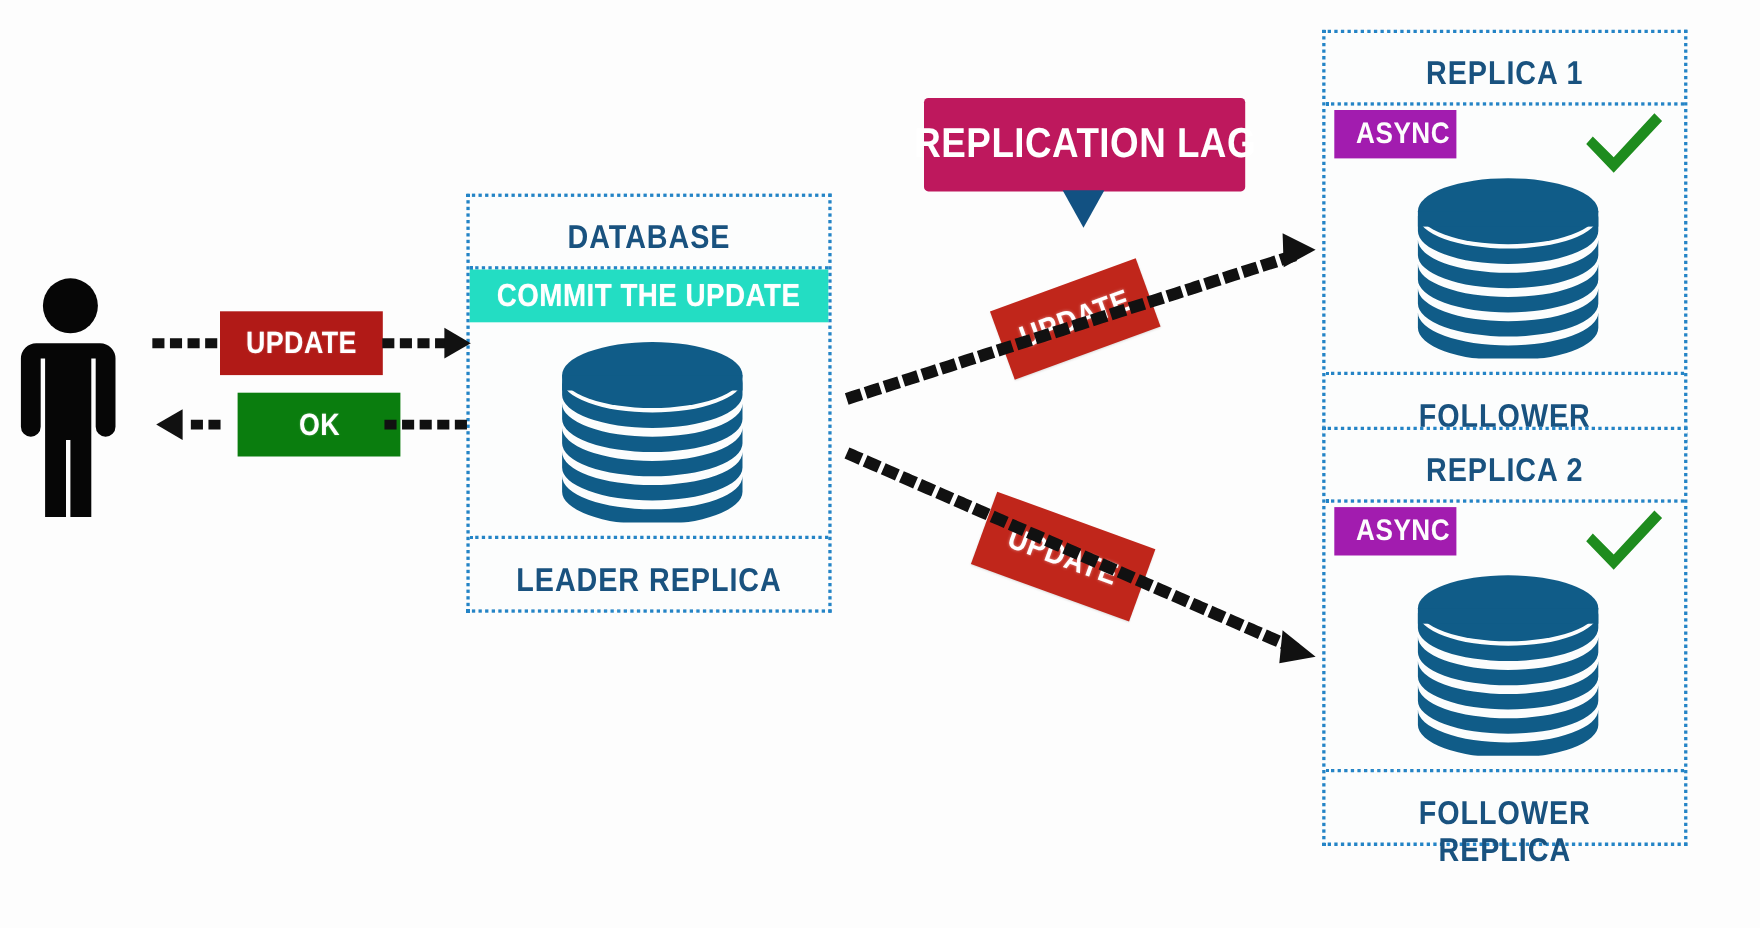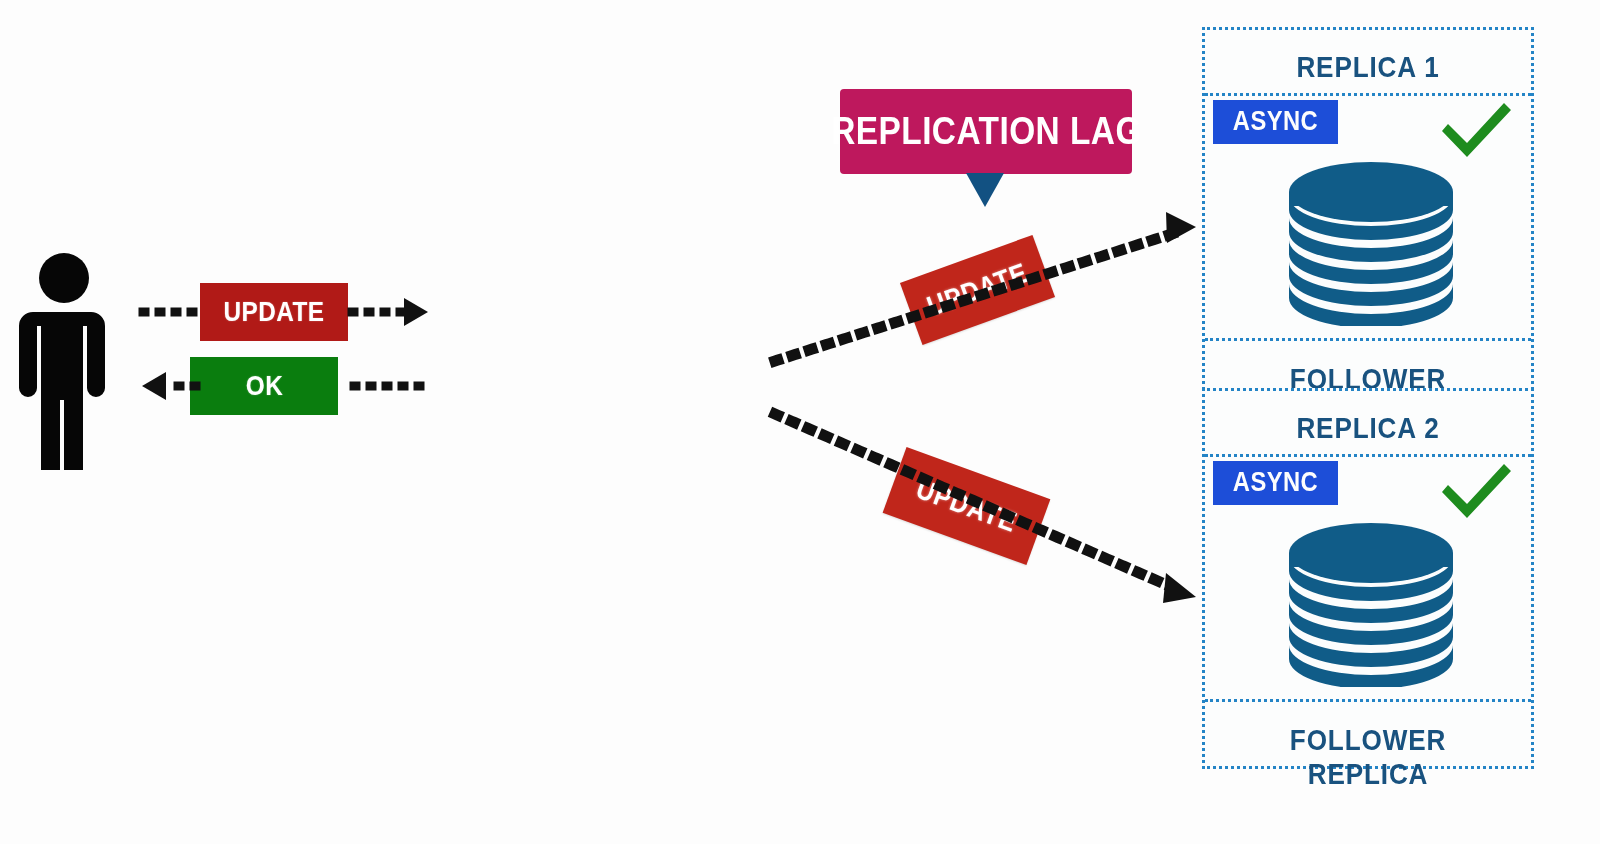--- a/index.html
+++ b/index.html
@@ -79,26 +79,26 @@
   #replica2-panel { left: 1202px; top: 388px; width: 332px; height: 381px; }
   .rep-title { top: 20px; }
   .rep-div-1 { top: 63px; }
   .rep-div-2 { top: 308px; }
   .rep-foot { top: 332px; }
 
   .async-badge {
     position: absolute;
     left: 8px;
     top: 70px;
-    background: #1d4ed8;
+    background: #a21caf;
     color: #fdfdfd;
     font-weight: bold;
     font-size: 27px;
     letter-spacing: 0.5px;
-    padding: 8px 14px 9px 14px;
+    padding: 8px 0 9px 14px;
     line-height: 1;
   }
   .async-badge span { display: inline-block; transform: scaleX(0.88); }
 
   .check-icon {
     position: absolute;
     right: 16px;
     top: 70px;
     width: 78px;
     height: 62px;
@@ -115,21 +115,21 @@
     font-size: 28px;
     letter-spacing: 0.5px;
     display: flex;
     align-items: center;
     justify-content: center;
     line-height: 1;
   }
   .flat-badge span { display: inline-block; transform: scaleX(0.87); text-shadow: 0 0 2px rgba(255,255,255,0.35); }
 
   #badge-update { left: 200px; top: 283px; width: 148px; height: 58px; background: #b11a17; }
-  #badge-ok     { left: 190px; top: 357px; width: 148px; height: 58px; background: #0a7d0e; }
+  #badge-ok     { left: 216px; top: 357px; width: 148px; height: 58px; background: #0a7d0e; }
 
   
   .tag-update {
     position: absolute;
     background: #c0261b;
     color: #ffffff;
     font-weight: bold;
     font-size: 28px;
     letter-spacing: 1px;
     display: flex;
@@ -191,63 +191,58 @@
     <path d="M19 60 h54 a14 14 0 0 1 14 14 v62 a9 9 0 0 1 -18 0 v-62 h-4 v144 a9.5 9.5 0 0 1 -19 0 v-70 h-4 v70 a9.5 9.5 0 0 1 -19 0 v-144 h-4 v62 a9 9 0 0 1 -18 0 v-62 a14 14 0 0 1 14 -14 z" fill="#060606"></path>
   </svg>
 
   <div class="flat-badge" id="badge-update">
     <span>UPDATE</span>
   </div>
   <div class="flat-badge" id="badge-ok">
     <span>OK</span>
   </div>
 
-
-  <div id="lag-callout">
-    <div class="t">REPLICATION LAG</div>
-  </div>
-  <div id="lag-tail"></div>
-
-  <div class="tag-update" id="tag-update-1">
-    <span>UPDATE</span>
-  </div>
-  <div class="tag-update" id="tag-update-2">
-    <span>UPDATE</span>
-  </div>
-
-  <div class="panel" id="replica1-panel">
-    <div class="panel-title rep-title">REPLICA 1</div>
-    <div class="divider rep-div-1"></div>
-
-    <div class="async-badge">
-      <span>ASYNC</span>
+  <div class="panel" id="leader-panel">
+    <div class="panel-title" id="leader-title">DATABASE</div>
+    <div class="divider" id="leader-div-1"></div>
+
+    <div id="commit-band">
+      <div class="t">COMMIT THE UPDATE</div>
     </div>
-
-    <svg class="check-icon" viewBox="0 0 78 62">
-      <path d="M5 31 L11 24 L30 43 L67 3 L74 10 L30 57 Z" fill="#1e8c1e"></path>
-    </svg>
 
     <svg class="db-cyl" style="left:80px; top:130px;" width="172" height="166" viewBox="0 0 172 166">
       <g fill="#105c88">
         <path d="M4 124 a82 30 0 0 0 164 0 v14 a82 30 0 0 1 -164 0 z"></path>
         <path d="M4 102 a82 30 0 0 0 164 0 v14 a82 30 0 0 1 -164 0 z"></path>
         <path d="M4 80 a82 30 0 0 0 164 0 v14 a82 30 0 0 1 -164 0 z"></path>
         <path d="M4 58 a82 30 0 0 0 164 0 v14 a82 30 0 0 1 -164 0 z"></path>
         <path d="M4 36 a82 30 0 0 0 164 0 v14 a82 30 0 0 1 -164 0 z"></path>
         <ellipse cx="86" cy="32" rx="82" ry="30"></ellipse>
         <rect x="4" y="32" width="164" height="14"></rect>
       </g>
     </svg>
 
-    <div class="divider rep-div-2"></div>
-    <div class="panel-title rep-foot">FOLLOWER REPLICA</div>
-  </div>
-
-  <div class="panel" id="replica2-panel">
-    <div class="panel-title rep-title">REPLICA 2</div>
+    <div class="divider" id="leader-div-2"></div>
+    <div class="panel-title" id="leader-foot">LEADER REPLICA</div>
+  </div>
+
+  <div id="lag-callout">
+    <div class="t">REPLICATION LAG</div>
+  </div>
+  <div id="lag-tail"></div>
+
+  <div class="tag-update" id="tag-update-1">
+    <span>UPDATE</span>
+  </div>
+  <div class="tag-update" id="tag-update-2">
+    <span>UPDATE</span>
+  </div>
+
+  <div class="panel" id="replica1-panel">
+    <div class="panel-title rep-title">REPLICA 1</div>
     <div class="divider rep-div-1"></div>
 
     <div class="async-badge">
       <span>ASYNC</span>
     </div>
 
     <svg class="check-icon" viewBox="0 0 78 62">
       <path d="M5 31 L11 24 L30 43 L67 3 L74 10 L30 57 Z" fill="#1e8c1e"></path>
     </svg>
 
@@ -260,20 +255,48 @@
         <path d="M4 36 a82 30 0 0 0 164 0 v14 a82 30 0 0 1 -164 0 z"></path>
         <ellipse cx="86" cy="32" rx="82" ry="30"></ellipse>
         <rect x="4" y="32" width="164" height="14"></rect>
       </g>
     </svg>
 
     <div class="divider rep-div-2"></div>
     <div class="panel-title rep-foot">FOLLOWER REPLICA</div>
   </div>
 
+  <div class="panel" id="replica2-panel">
+    <div class="panel-title rep-title">REPLICA 2</div>
+    <div class="divider rep-div-1"></div>
+
+    <div class="async-badge">
+      <span>ASYNC</span>
+    </div>
+
+    <svg class="check-icon" viewBox="0 0 78 62">
+      <path d="M5 31 L11 24 L30 43 L67 3 L74 10 L30 57 Z" fill="#1e8c1e"></path>
+    </svg>
+
+    <svg class="db-cyl" style="left:80px; top:130px;" width="172" height="166" viewBox="0 0 172 166">
+      <g fill="#105c88">
+        <path d="M4 124 a82 30 0 0 0 164 0 v14 a82 30 0 0 1 -164 0 z"></path>
+        <path d="M4 102 a82 30 0 0 0 164 0 v14 a82 30 0 0 1 -164 0 z"></path>
+        <path d="M4 80 a82 30 0 0 0 164 0 v14 a82 30 0 0 1 -164 0 z"></path>
+        <path d="M4 58 a82 30 0 0 0 164 0 v14 a82 30 0 0 1 -164 0 z"></path>
+        <path d="M4 36 a82 30 0 0 0 164 0 v14 a82 30 0 0 1 -164 0 z"></path>
+        <ellipse cx="86" cy="32" rx="82" ry="30"></ellipse>
+        <rect x="4" y="32" width="164" height="14"></rect>
+      </g>
+    </svg>
+
+    <div class="divider rep-div-2"></div>
+    <div class="panel-title rep-foot">FOLLOWER REPLICA</div>
+  </div>
+
   <svg id="arrows" viewBox="0 0 1600 844">
 
     <line x1="143" y1="312" x2="196" y2="312" stroke="#111" stroke-width="9" stroke-dasharray="2 14" stroke-linecap="square"></line>
 
     <line x1="352" y1="312" x2="404" y2="312" stroke="#111" stroke-width="9" stroke-dasharray="2 14" stroke-linecap="square"></line>
     <polygon points="404,298 428,312 404,326" fill="#111"></polygon>
 
     <line x1="420" y1="386" x2="352" y2="386" stroke="#111" stroke-width="9" stroke-dasharray="2 14" stroke-linecap="square"></line>
 
     <line x1="196" y1="386" x2="166" y2="386" stroke="#111" stroke-width="9" stroke-dasharray="2 14" stroke-linecap="square"></line>

